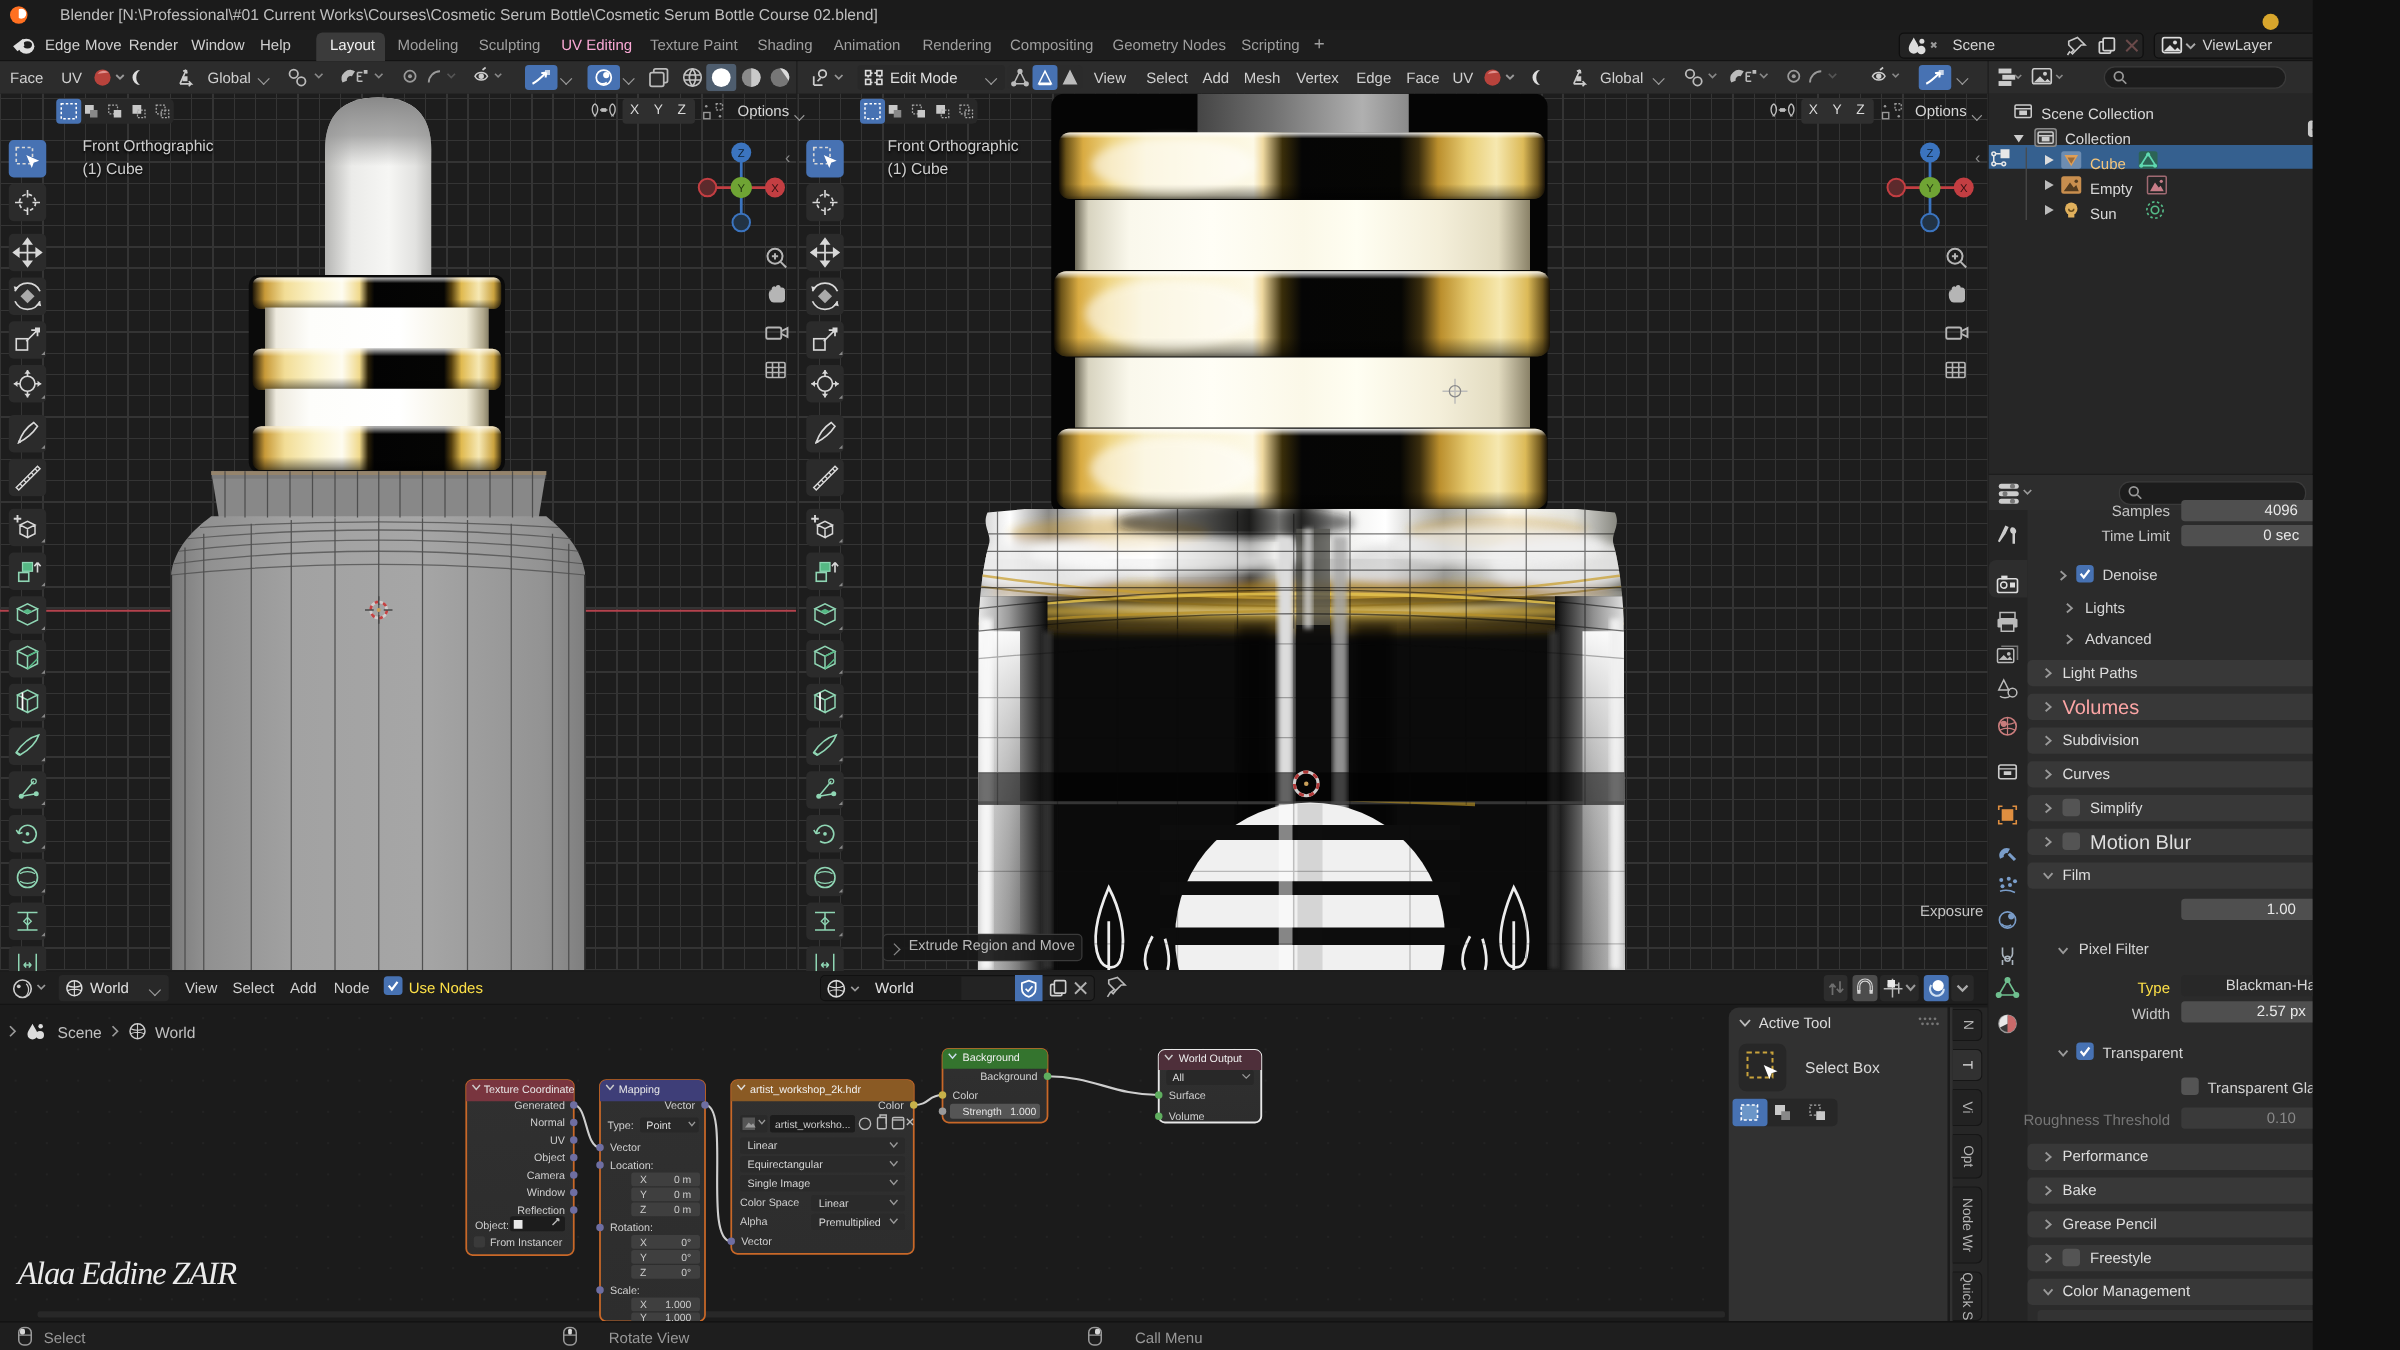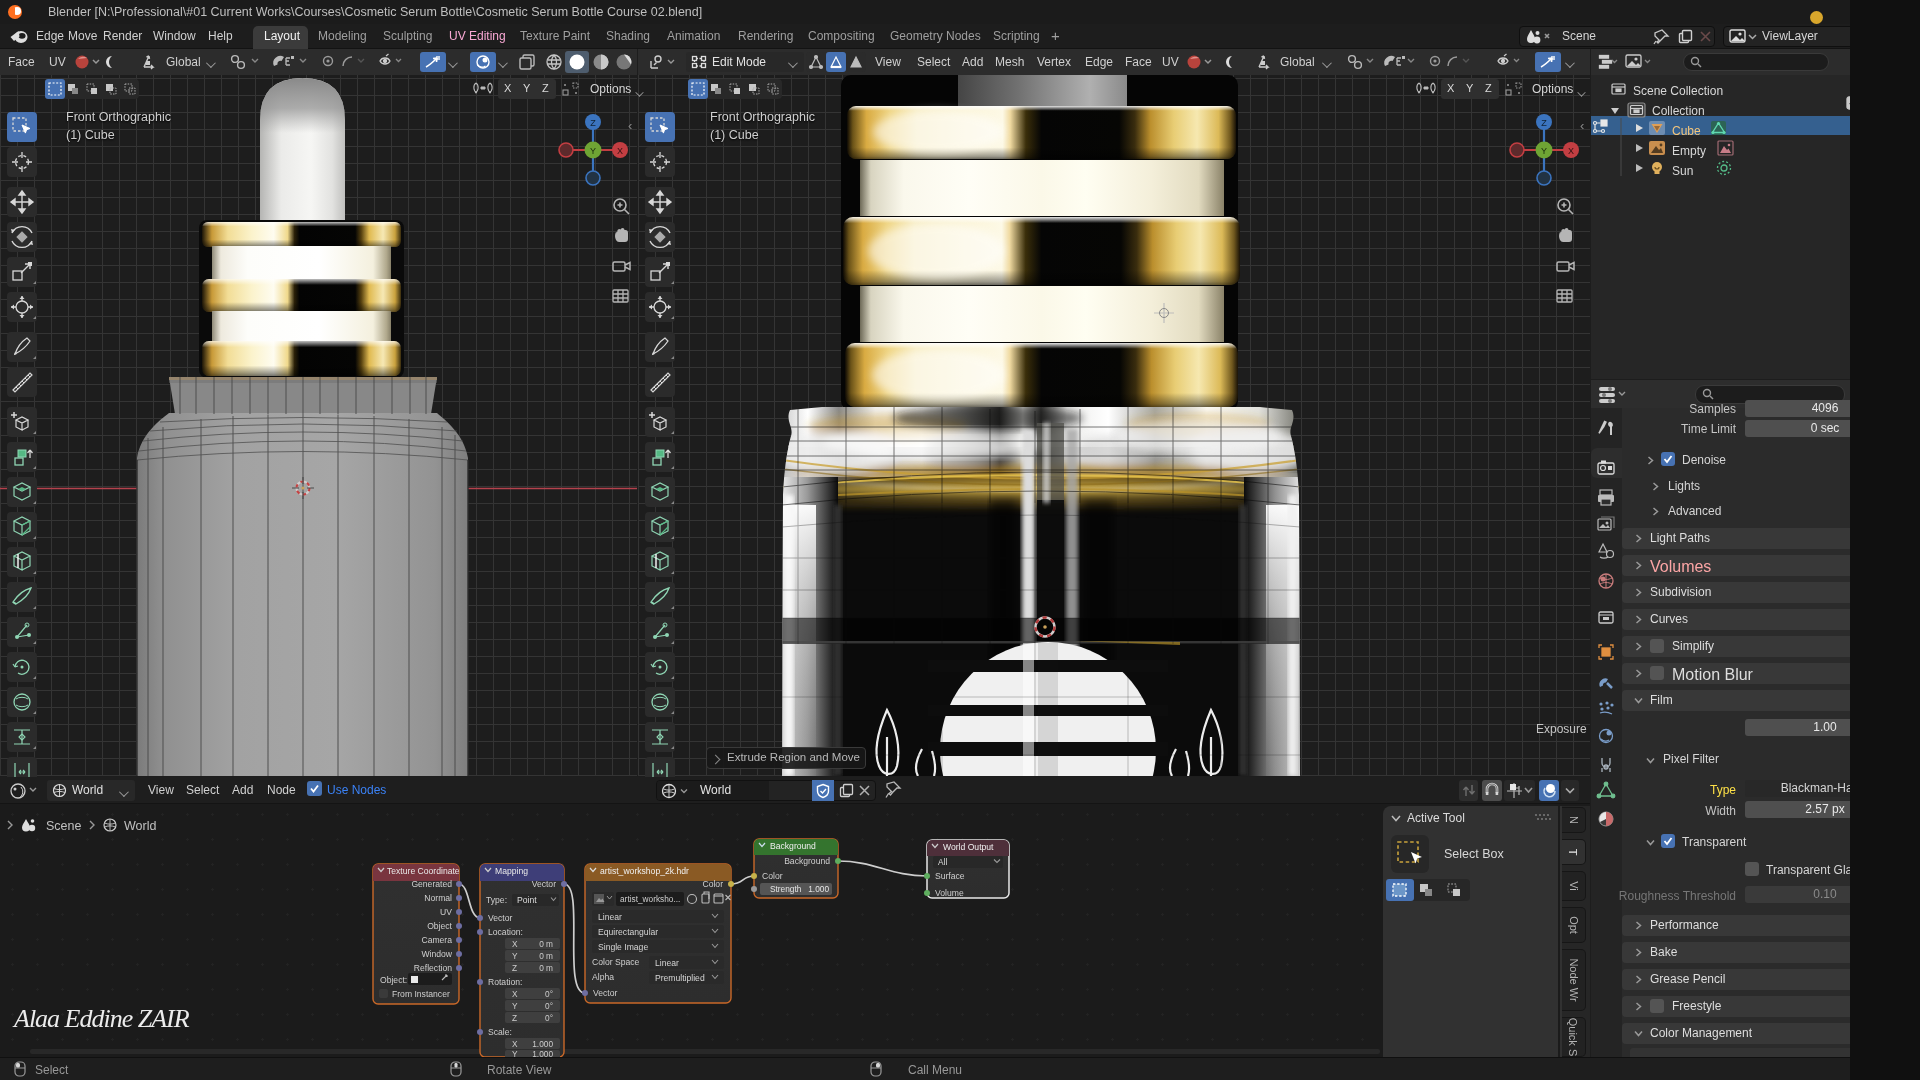--- a/index.html
+++ b/index.html
@@ -1471,21 +1471,21 @@
 <div class="abs txt" style="left:72px;top:783px;color:#e0e0e0;">World</div>
 <div class="abs" style="left:119px;top:786px;"><span class="chev"></span></div>
 <div class="abs txt" style="left:148px;top:783px;color:#d0d0d0;">View</div>
 <div class="abs txt" style="left:186px;top:783px;color:#d0d0d0;">Select</div>
 <div class="abs txt" style="left:232px;top:783px;color:#d0d0d0;">Add</div>
 <div class="abs txt" style="left:267px;top:783px;color:#d0d0d0;">Node</div>
 <div class="abs" style="left:307px;top:781px;width:15px;height:15px;background:#4772b3;border-radius:3px;"></div>
 <svg class="abs" style="left:307px;top:781px;" width="15" height="15" viewBox="0 0 15 15">
       <path d="M4 7.5 l2.5 3 4.5 -6" stroke="#fff" stroke-width="1.8" fill="none"></path>
     </svg>
-<div class="abs txt" style="left:327px;top:783px;color:#3b82f6;">Use Nodes</div>
+<div class="abs txt" style="left:327px;top:783px;color:#fde047;">Use Nodes</div>
 
 <div class="abs" style="left:656px;top:780px;width:220px;height:21px;background:#232323;border:1px solid #111;border-radius:4px;"></div>
 <div class="abs" style="left:657px;top:781px;width:112px;height:19px;background:#1b1b1b;border-radius:3px 0 0 3px;"></div>
 <svg class="abs" style="left:661px;top:783px;" width="30" height="16" viewBox="0 0 30 16">
       <circle cx="8" cy="8" r="6.5" fill="none" stroke="#ddd" stroke-width="1.3"></circle>
       <path d="M2.5 6 c3.5 1.5 7.5 1.5 11 0 M2.5 10 c3.5 -1.5 7.5 -1.5 11 0 M8 1.5 v13" stroke="#ddd" stroke-width="0.9" fill="none"></path>
       <path d="M20 6.5 l3 3 3 -3" stroke="#999" stroke-width="1.3" fill="none"></path>
     </svg>
 <div class="abs txt" style="left:700px;top:783px;color:#e2e2e2;">World</div>
 <div class="abs" style="left:812px;top:780px;width:22px;height:21px;background:#4772b3;"></div>

